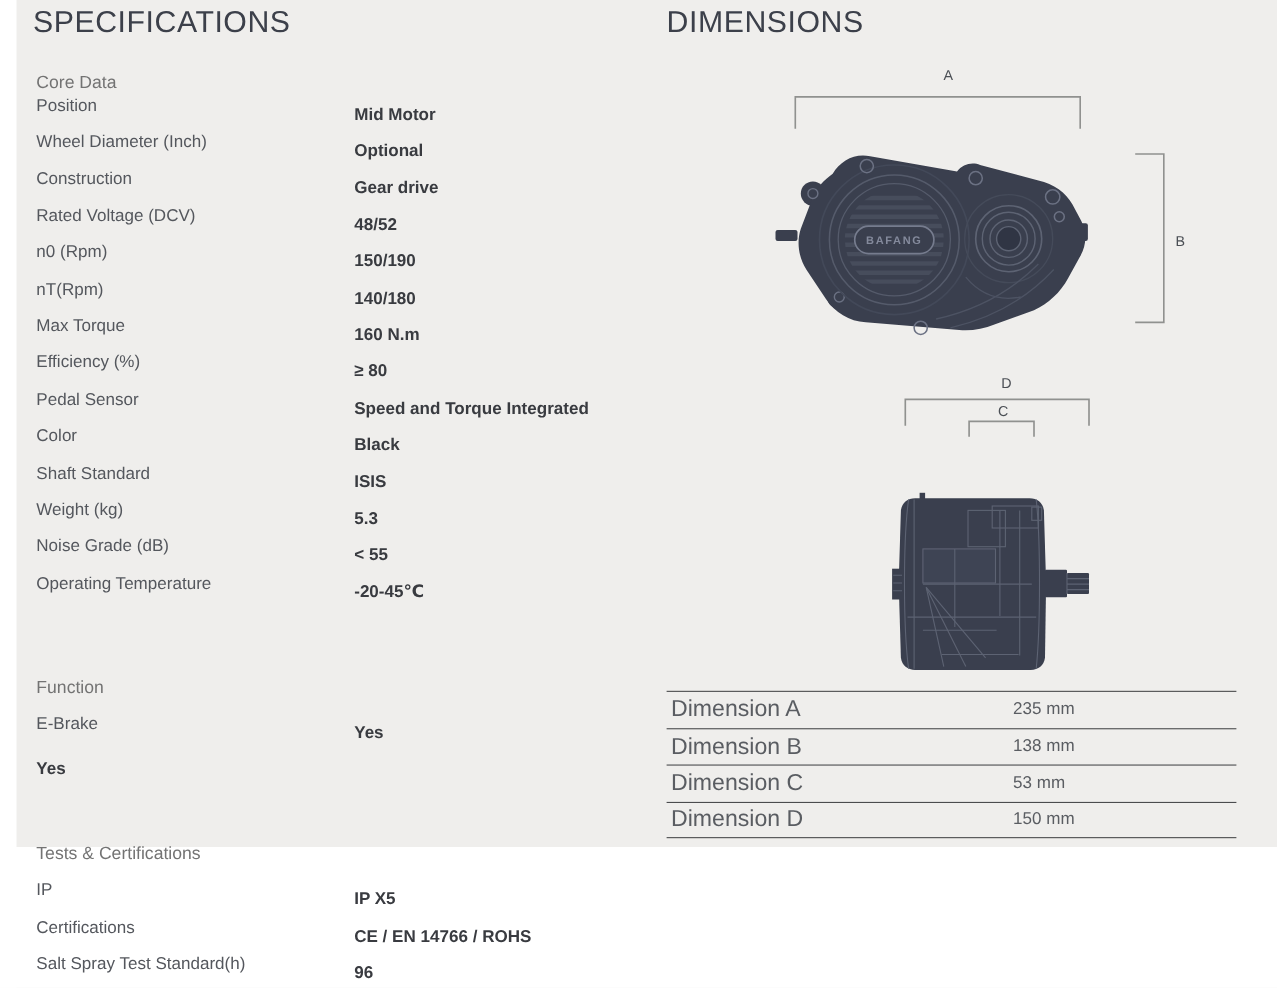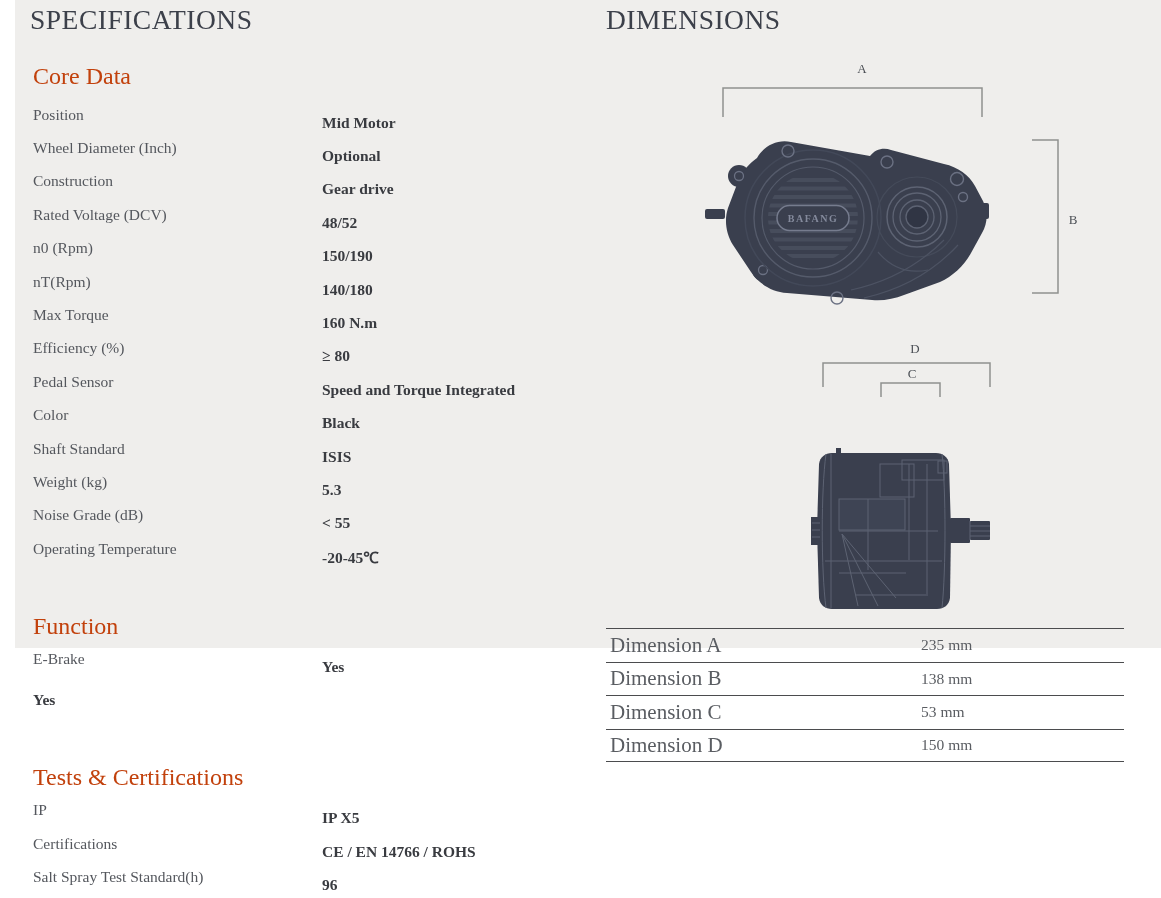--- a/index.html
+++ b/index.html
@@ -1,31 +1,31 @@
 <!DOCTYPE html>
 <html><head>
 <meta charset="utf-8">
 <style>
   * { margin:0; padding:0; box-sizing:border-box; }
   html,body { width:1161px; height:898px; }
   body { font-family:"Liberation Sans","DejaVu Sans",sans-serif; background:#ffffff; position:relative; overflow:hidden; }
-  .page { position:absolute; left:0; top:0; width:1161px; height:648px; background:#efeeec;font-family:Liberation Serif, serif; }
+  .page { position:absolute; left:0; top:0; width:1161px; height:770px; background:#efeeec; }
   .left-strip { position:absolute; left:0; top:0; width:15px; height:898px; background:#ffffff; }
 
   .big-title { position:absolute; top:2px; font-size:27.5px; line-height:36px; font-weight:300; color:#3c404a; letter-spacing:0.5px; }
   #spec-title { left:30px; }
   #dim-title  { left:606px; }
 
-  .sec-heading { position:absolute; left:33px; font-size:24px; line-height:32px; font-weight:400; color:#c2410c; }
+  .sec-heading { position:absolute; left:33px; font-size:16px; line-height:32px; font-weight:400; color:#737373; }
   #heading-core  { top:60px; }
   #heading-func  { top:610px; }
   #heading-tests { top:761px; }
 
   .spec-rows { position:absolute; left:33px; width:560px; }
-  #rows-core  { top:98px; }
+  #rows-core  { top:80px; }
   #rows-func  { top:642px; }
   #rows-tests { top:793.5px; }
   .spec-row { height:33.4px; display:flex; align-items:center; }
   .spec-row .lbl { width:289px; flex:0 0 289px; font-size:15.5px; color:#54575d; }
   .spec-row .val { font-size:15.5px; font-weight:bold; color:#393b40;margin-top:16px; }
 
   .drawing-svg { position:absolute; left:606px; top:40px; width:518px; height:585px; }
 
   .dim-table { position:absolute; left:606px; top:628px; width:518px; }
   .dim-row { position:relative; height:33.5px; border-top:1px solid #4b4c4e; display:flex; align-items:center; }

